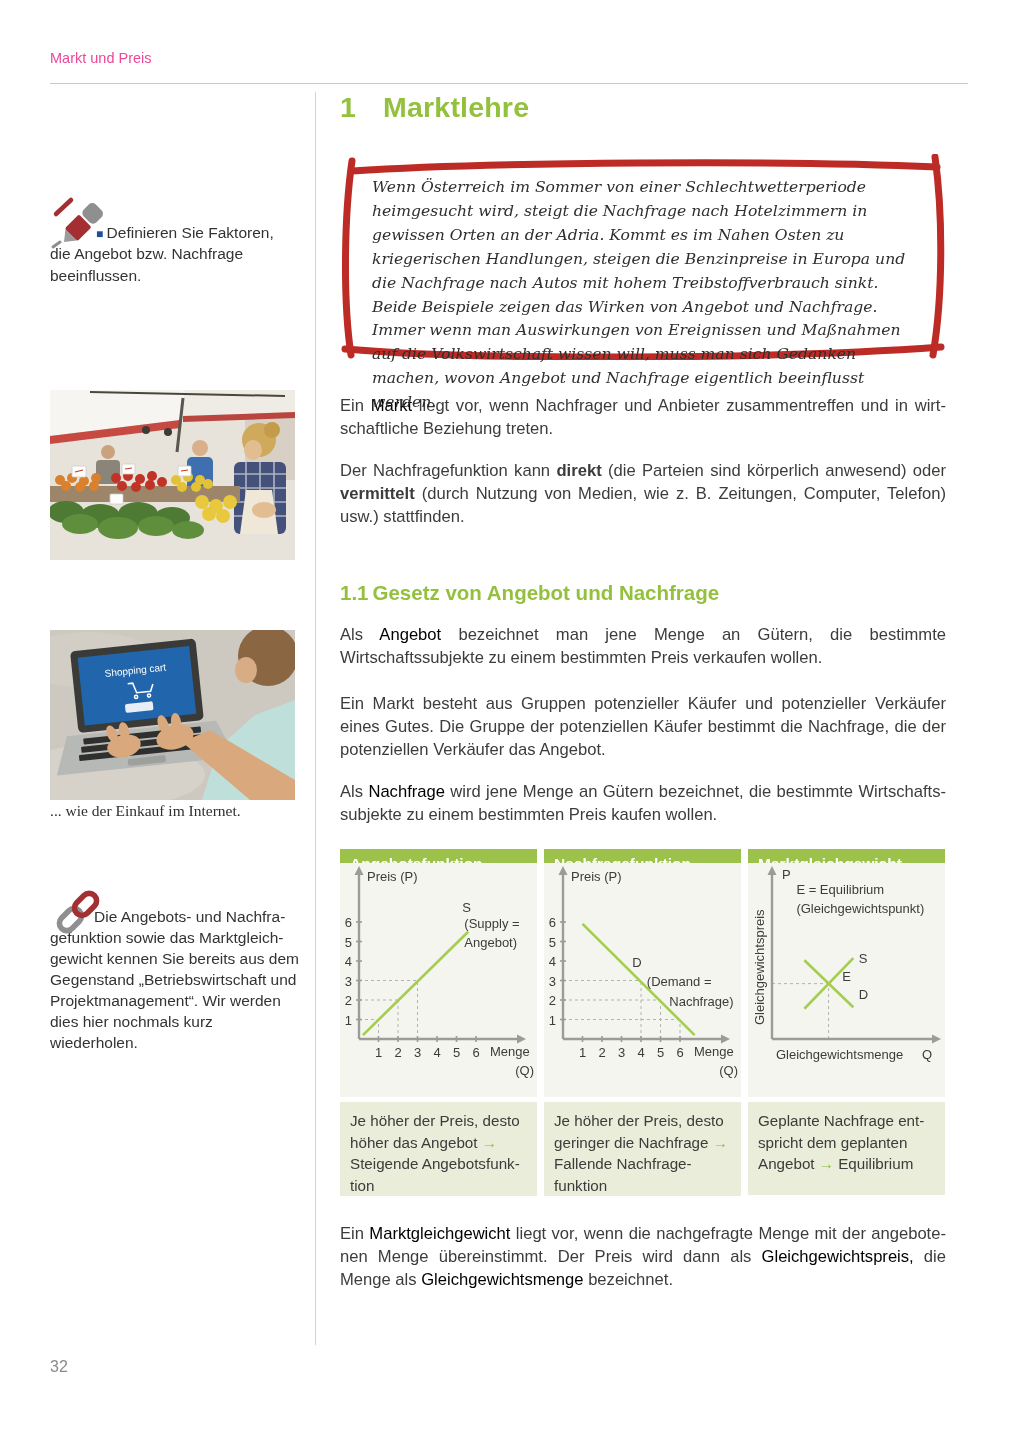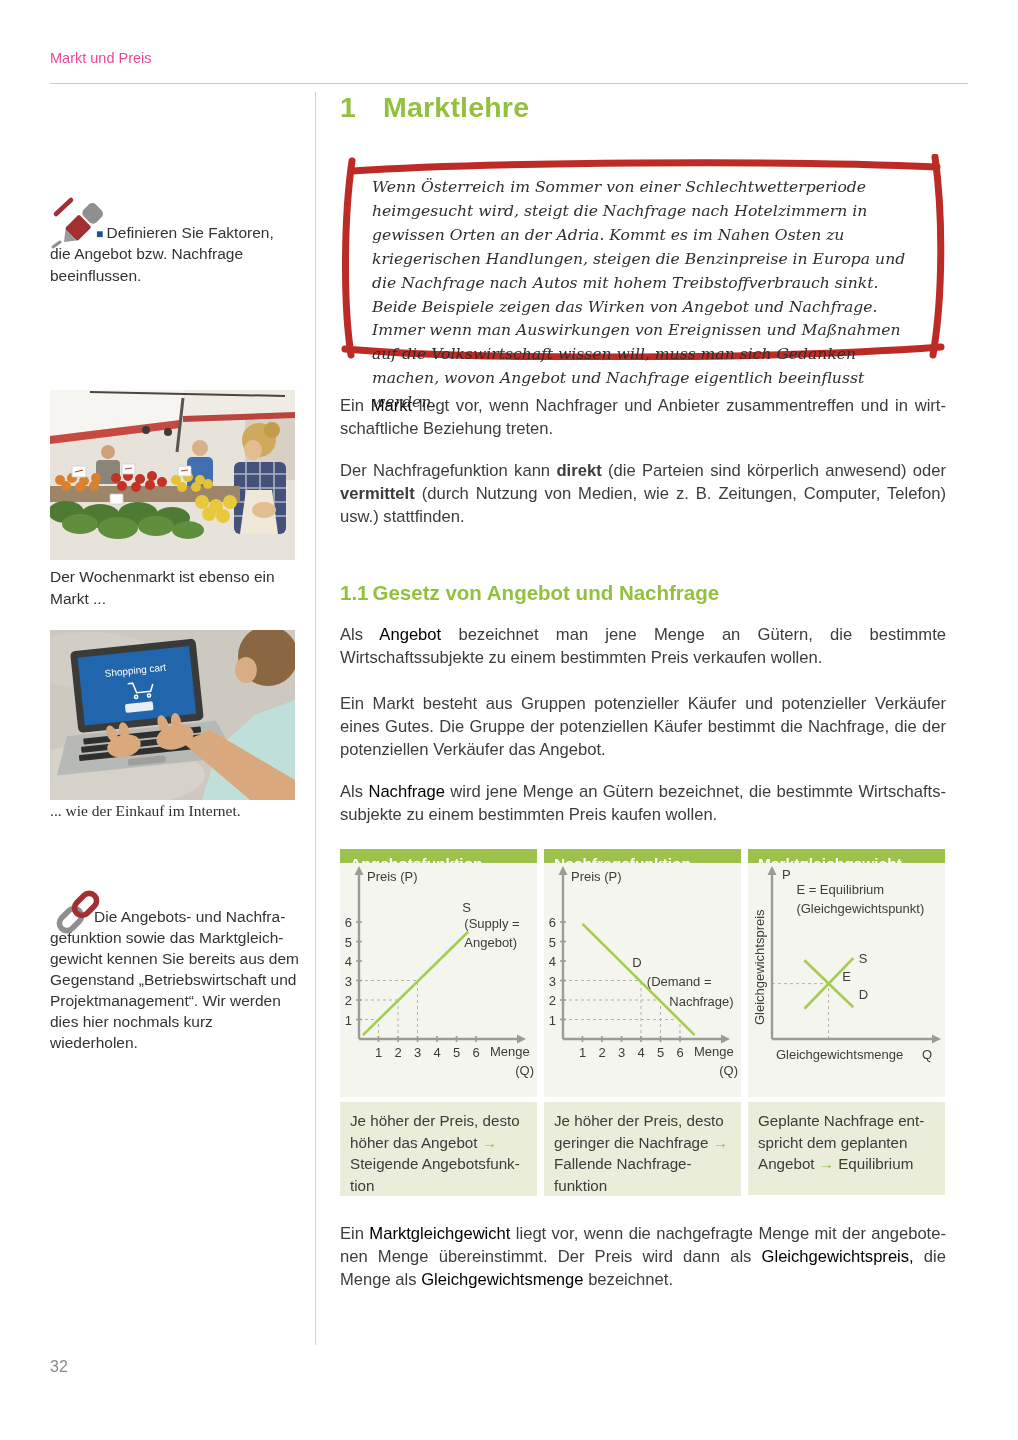--- a/index.html
+++ b/index.html
@@ -162,21 +162,20 @@
           <rect x="128" y="76" width="13" height="10" rx="1"></rect>
           <rect x="60" y="104" width="13" height="10" rx="1"></rect>
       </g>
       <g stroke="#c0392b" stroke-width="1.2">
           <line x1="25" y1="82" x2="33" y2="80"></line>
           <line x1="75" y1="79" x2="82" y2="78"></line>
           <line x1="131" y1="81" x2="138" y2="80"></line>
         </g>
     </svg>
   </figure>
-  <div class="caption caption1">Der Wochenmarkt ist ebenso ein Markt ...</div>
 
   <figure class="photo photo2" style="margin:0">
     <svg width="245" height="170" viewBox="0 0 245 170">
       <rect width="245" height="170" fill="#cdc8c0"></rect>
       <ellipse cx="60" cy="145" rx="95" ry="32" fill="#d8d4cc" opacity="0.8"></ellipse>
       <ellipse cx="40" cy="30" rx="70" ry="28" fill="#d3cec6" opacity="0.8"></ellipse>
       <circle cx="218" cy="26" r="30" fill="#8a6742"></circle>
       <ellipse cx="196" cy="40" rx="11" ry="13" fill="#d8ad85"></ellipse>
       <polygon points="245,70 205,85 168,118 152,170 245,170" fill="#bfe0da"></polygon>
       <g transform="rotate(-6 95 75)">

